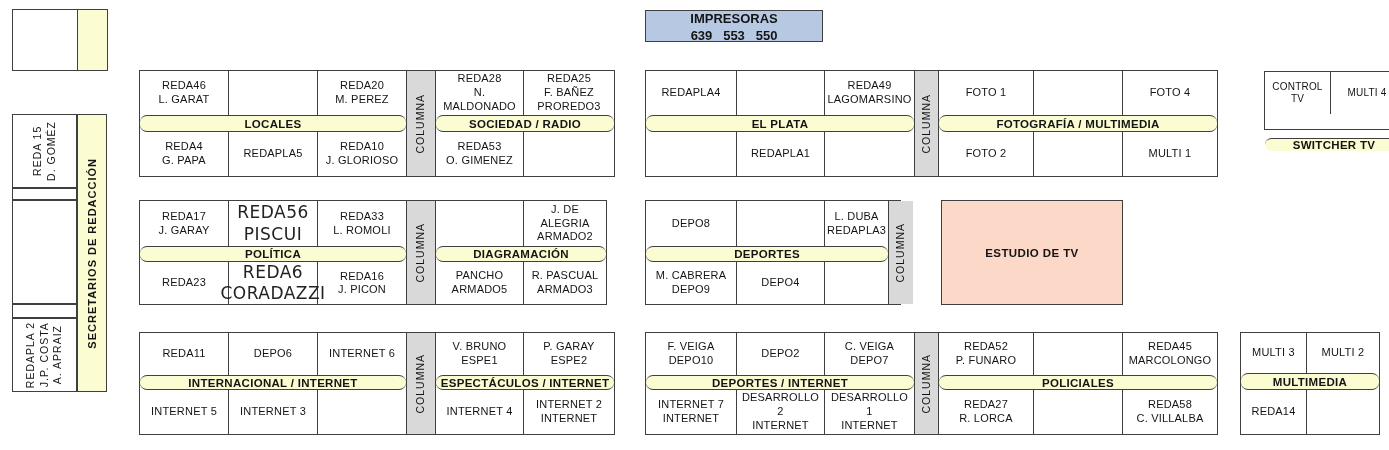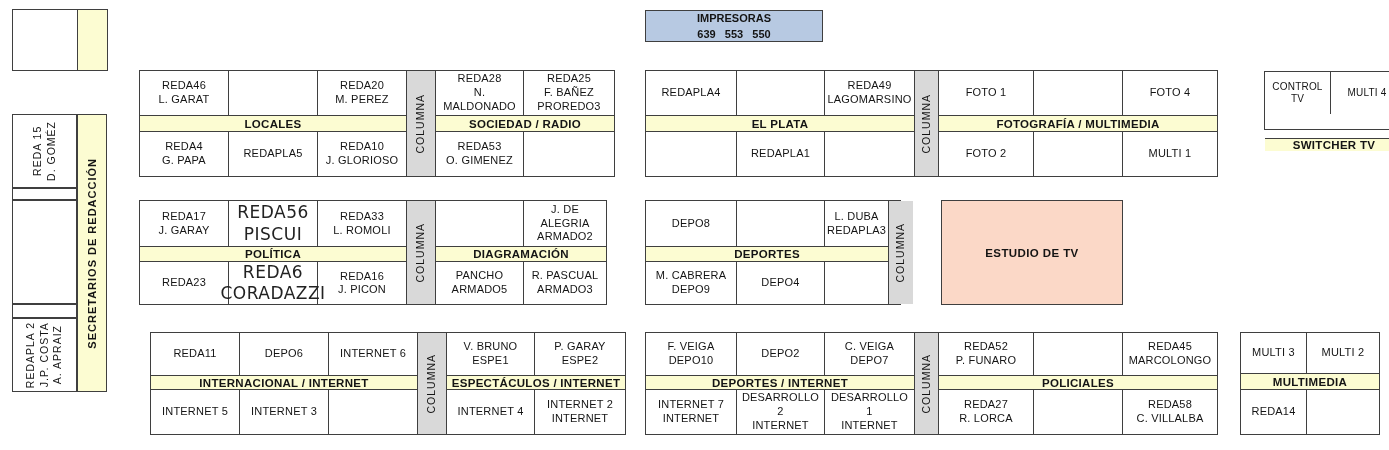--- a/index.html
+++ b/index.html
@@ -23,40 +23,40 @@
     display:flex;align-items:center;justify-content:center;text-align:center;
     white-space:pre-line;font-size:11px;line-height:1.25;letter-spacing:.2px;
     padding:0 2px;box-sizing:border-box;border-right:1px solid var(--border);
   }
   .cell.last{border-right:none;}
   .cell.alt{font-family:"DejaVu Sans",sans-serif;font-size:17px;letter-spacing:.5px;color:#222;}
   .cell.small{font-size:10px;}
   .hdr{
     grid-column:1/-1;display:flex;align-items:center;justify-content:center;
     background:var(--header-yellow);font-weight:bold;font-size:11.5px;letter-spacing:.3px;
-    border-top:1px solid var(--border);border-bottom:1px solid var(--border);box-sizing:border-box;
+    border-top:1px solid var(--border);border-bottom:1px solid var(--border);box-sizing:border-box;border-radius:7px;
   }
   .hdr.bottom{border-bottom:none;margin-top:24px;}
   .strip{
     flex:none;width:30px;background:var(--column-gray);
     border-left:1px solid var(--border);border-right:1px solid var(--border);
     display:flex;align-items:center;justify-content:center;box-sizing:border-box;
   }
   .strip.narrow{width:25px;}
   .strip.end{border-right:none;}
   .vtext{
     writing-mode:vertical-rl;transform:rotate(180deg);
     white-space:pre-line;text-align:center;font-size:10.5px;letter-spacing:1px;line-height:1.3;
   }
   .box{position:absolute;box-sizing:border-box;border:1.5px solid var(--border);background:#fff;}
   .vbox{display:flex;align-items:center;justify-content:center;}
   .yellowbox{background:var(--header-yellow);}
   .printers{
     background:var(--printers-blue);display:flex;flex-direction:column;
-    align-items:center;justify-content:space-between;font-weight:bold;font-size:11px;line-height:1.3;
+    align-items:center;justify-content:flex-start;font-weight:bold;font-size:13px;line-height:1.3;
   }
   .printers .nums{white-space:pre;}
   .studio{
     background:var(--studio-pink);display:flex;align-items:center;justify-content:center;
     font-weight:bold;font-size:11.5px;letter-spacing:.4px;
   }
   .topleft{display:flex;}
   .topleft .wpart{flex:1;}
   .topleft .ypart{width:29px;background:var(--header-yellow);border-left:1.5px solid var(--border);}
 </style>
@@ -196,21 +196,21 @@
   </div>
   <div class="strip narrow end">
     <span class="vtext">COLUMNA</span>
   </div>
 </div>
 
 <div class="box studio" style="left:941px;top:200px;width:182px;height:105px">
   <span>ESTUDIO DE TV</span>
 </div>
 
-<div class="zone" style="left:150px;top:332px;width:476px;height:103px">
+<div class="zone" style="left:139px;top:332px;width:476px;height:103px">
   <div class="sub" style="grid-template-columns:89px 89px 88px;grid-template-rows:42px 15px auto">
     <div class="cell">REDA11</div>
     <div class="cell">DEPO6</div>
     <div class="cell last">INTERNET 6</div>
     <div class="hdr">INTERNACIONAL / INTERNET</div>
     <div class="cell">INTERNET 5</div>
     <div class="cell">INTERNET 3</div>
     <div class="cell last"></div>
   </div>
   <div class="strip">

